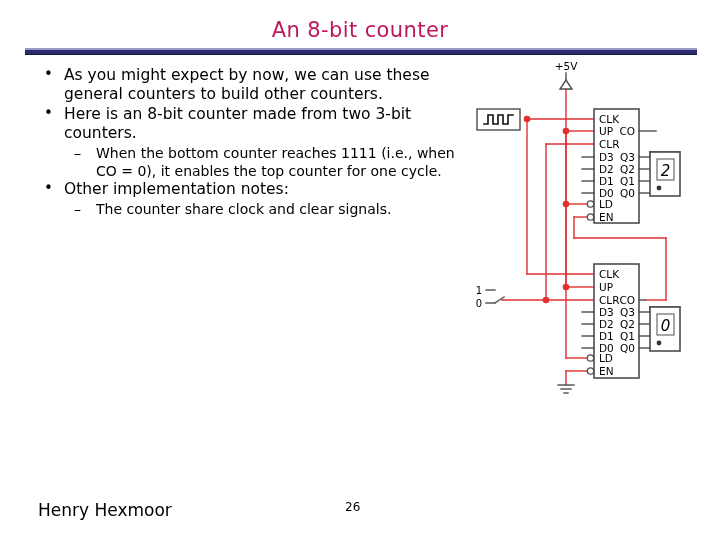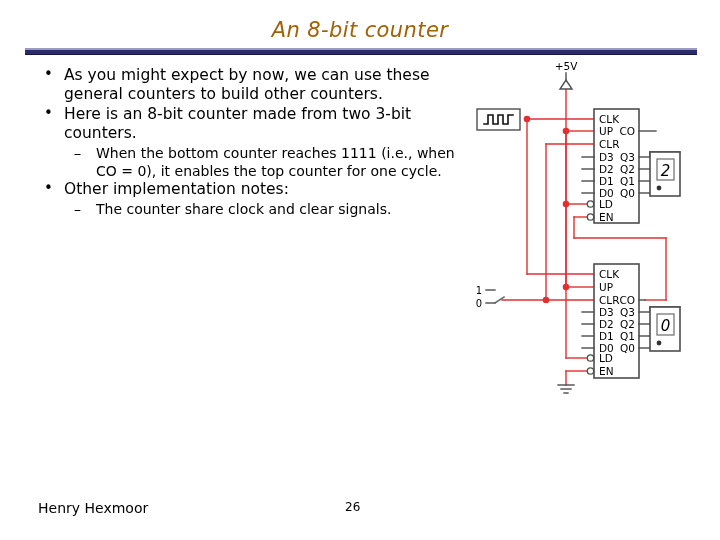--- a/index.html
+++ b/index.html
@@ -19,22 +19,21 @@
   
   #slide-title {
     position: absolute;
     left: 0;
     top: 18px;
     width: 720px;
     text-align: center;
     font-size: 21px;
     font-weight: 500;
     letter-spacing: 0.4px;
-    color: #a16207;
-    font-style: italic;
+    color: #be185d;
   }
   #title-rule {
     position: absolute;
     left: 25px;
     top: 48px;
     width: 672px;
     height: 7px;
     background: #2b2b6b;
     border-top: 2px solid #9a9ac4;
     border-bottom: 1px solid #16163f;
@@ -74,21 +73,21 @@
     top: 0px;
     font-size: 14px;
     line-height: 18px;
   }
 
   
   #footer-author {
     position: absolute;
     left: 38px;
     top: 500px;
-    font-size: 14px;
+    font-size: 17px;
   }
   #footer-page {
     position: absolute;
     left: 345px;
     top: 500px;
     font-size: 12px;
   }
 
   
   #circuit {

